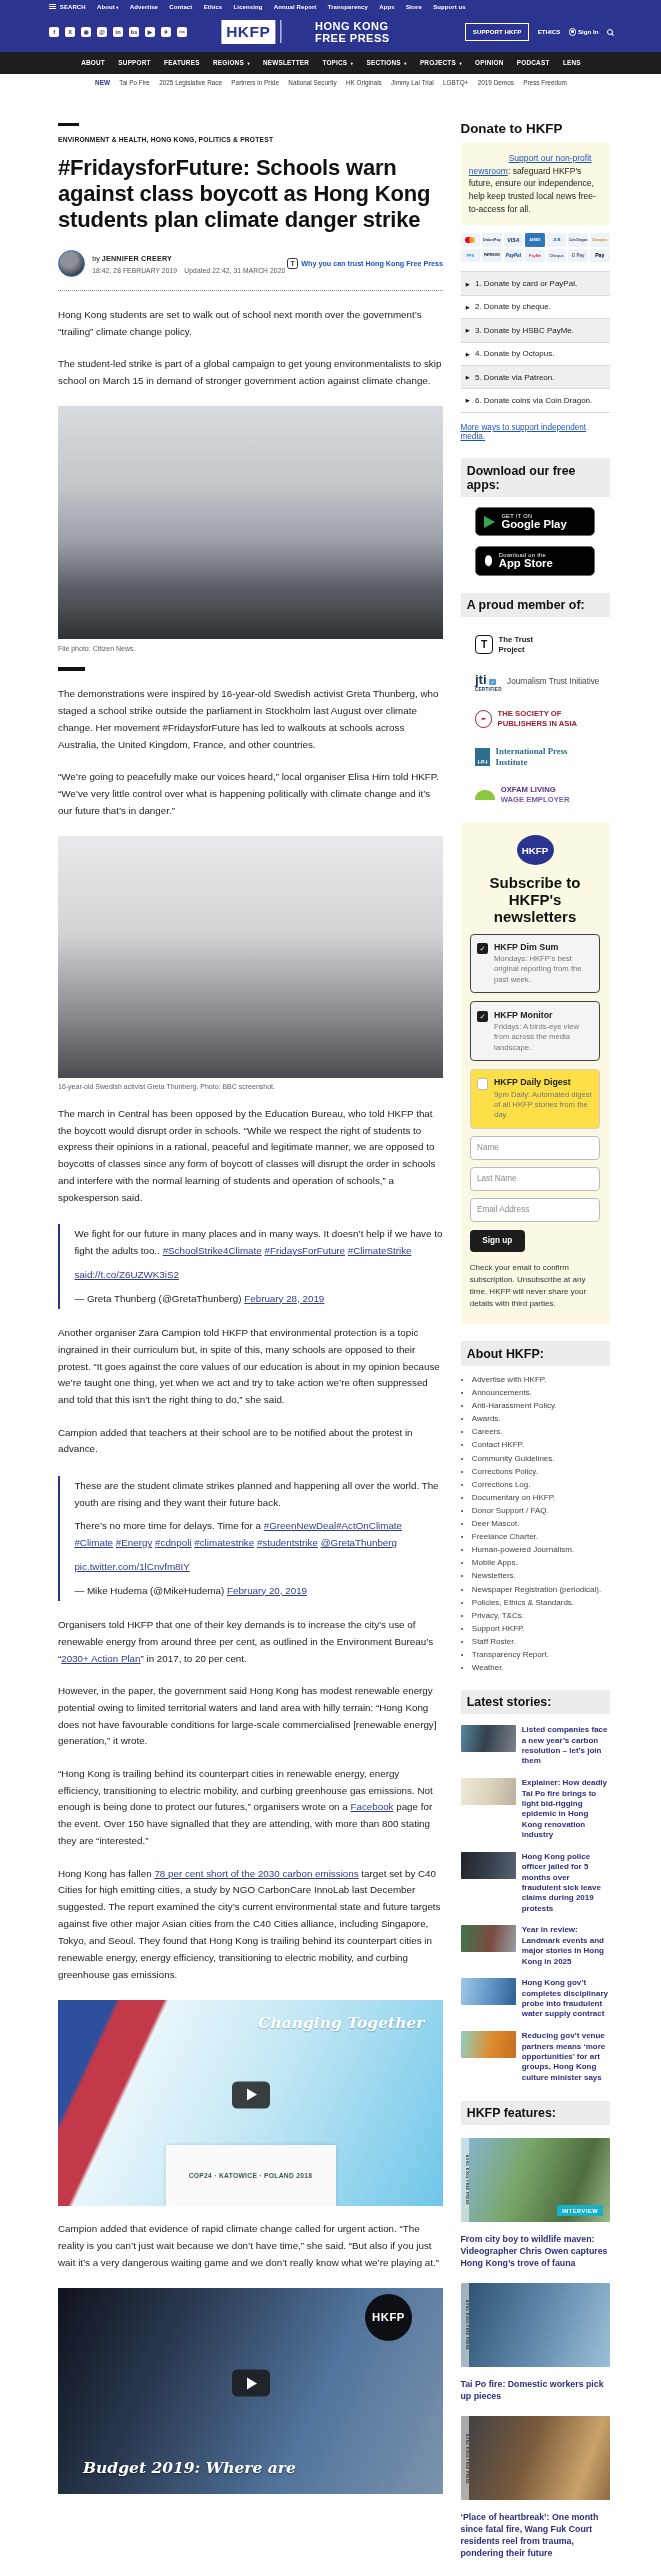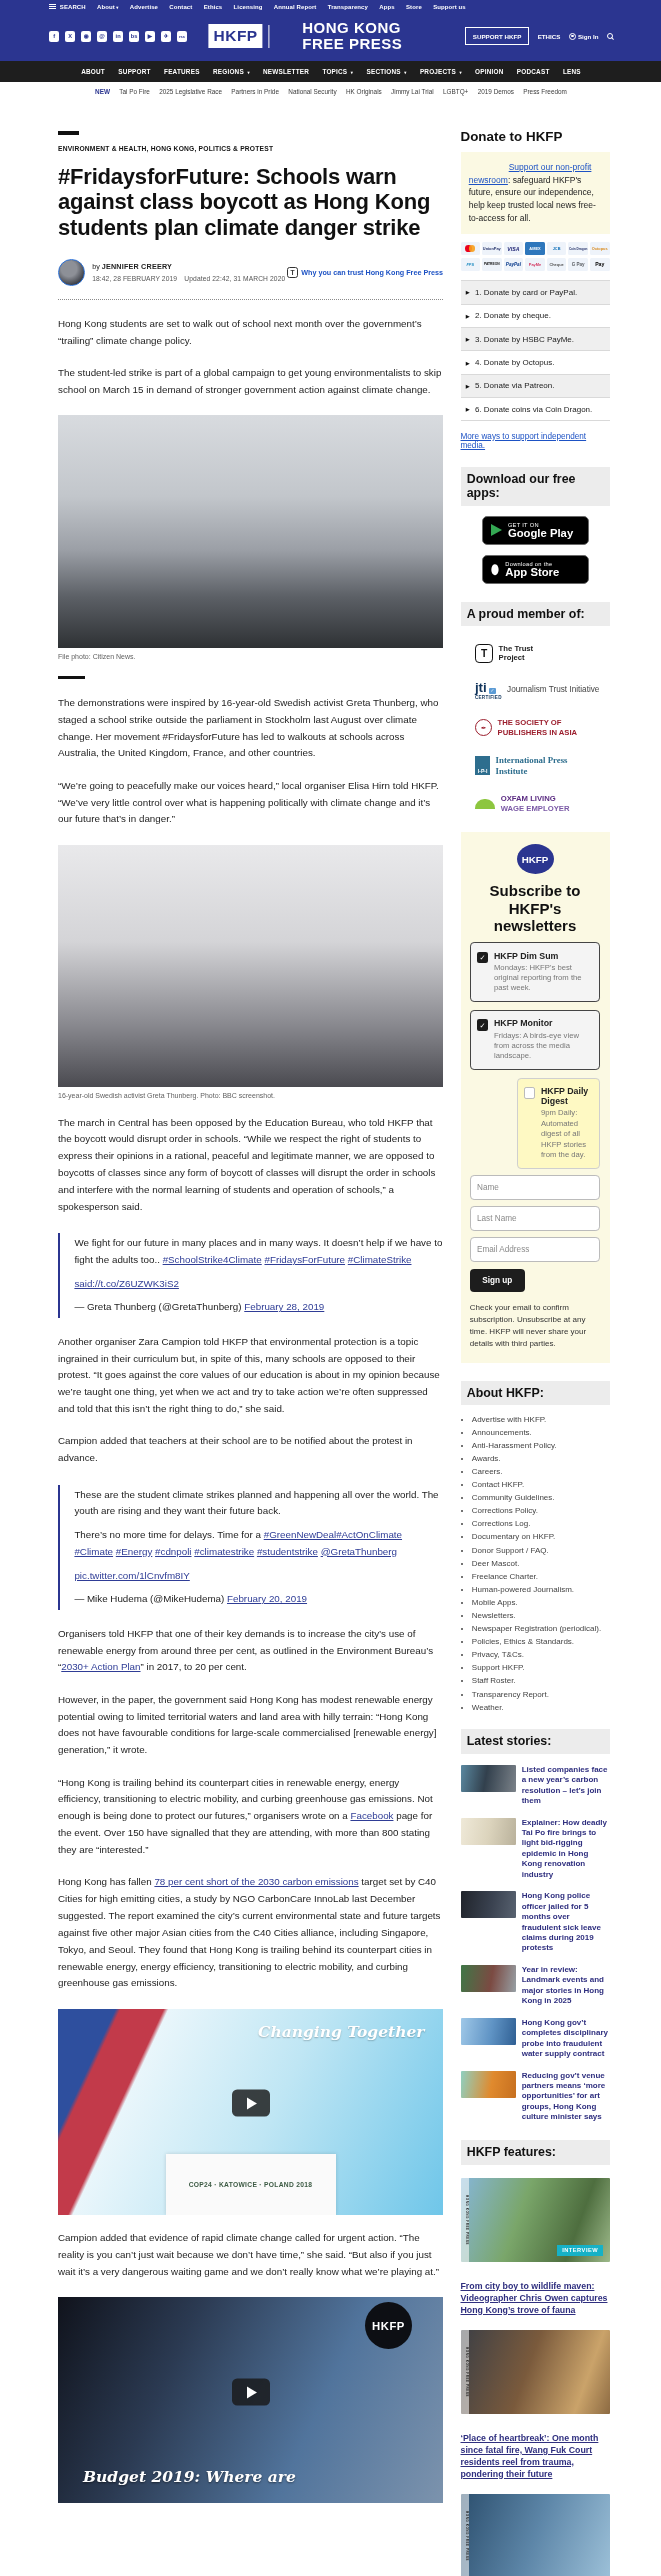--- a/index.html
+++ b/index.html
@@ -13,21 +13,21 @@
   .burger { display:inline-flex; flex-direction:column; gap:1px; margin-right:-7.2px; cursor:pointer; }
   .burger span { width:6.7px; height:1px; background:#fff; display:block; }
   .chev { font-size:4.1px; margin-left:1.5px; }
   .topbar-row2 { display:flex; align-items:center; padding:7.2px 49px 8.2px 49px; }
   .socials { display:flex; gap:5.7px; align-items:center; }
   .soc { width:10.3px; height:10.3px; border-radius:2.1px; background:#fff; color:#2b3590; font-size:5.7px; font-weight:700; display:flex; align-items:center; justify-content:center; cursor:pointer; }
   .masthead { display:flex; align-items:center; gap:5.2px; margin:0 auto; transform:translateX(-20.6px); cursor:pointer; }
   .logo-box { background:#fff; padding:3.1px 5.2px; }
   .logo-box span { color:#2b3590; font-size:15.5px; font-weight:900; letter-spacing:0.5px; }
   .logo-sep { width:1px; height:23px; background:#fff; }
-  .logo-word { color:#fff; font-weight:900; font-size:15px; line-height:1.1; letter-spacing:0.5px;margin-left:28px; }
+  .logo-word { color:#fff; font-weight:900; font-size:11px; line-height:1.1; letter-spacing:0.5px;margin-left:28px; }
   .top-actions { display:flex; align-items:center; gap:8.2px; font-size:6.2px; font-weight:700; }
   .support-btn { border:0.5px solid #fff; padding:4.6px 7.2px; color:#fff; text-decoration:none; font-weight:800; }
   .top-actions a { color:#fff; text-decoration:none; }
   .user-ico { width:7.7px; height:7.7px; border:0.8px solid #fff; border-radius:50%; display:inline-block; position:relative; vertical-align:-1.5px; }
   .user-ico:after { content:""; position:absolute; left:1.6px; top:1.3px; width:2.6px; height:2.6px; border-radius:50%; background:#fff; }
   .mag { width:6.2px; height:6.2px; border:1px solid #fff; border-radius:50%; position:relative; display:inline-block; cursor:pointer; }
   .mag:after { content:""; position:absolute; width:3.1px; height:1px; background:#fff; transform:rotate(45deg); right:-2.6px; bottom:-1px; }
 
   
   .mainnav { background:#1e1e1e; display:flex; justify-content:center; gap:13.4px; padding:7.2px 0; }
@@ -87,21 +87,21 @@
   .mc { position:relative; width:10.3px; height:6.7px; }
   .mc i { position:absolute; width:6.7px; height:6.7px; border-radius:50%; top:0; }
   .mc i:first-child { left:0; background:#eb001b; }
   .mc i:last-child { right:0; background:#f79e1b; opacity:.9; }
   .accordion { margin-top:9.3px; }
   .acc-item { display:flex; align-items:center; gap:5.2px; padding:6.7px 5.2px; font-size:8px; color:#222; border-top:0.5px solid #d9d9d9; cursor:pointer; }
   .acc-item:nth-child(odd) { background:#efefef; }
   .acc-item:last-child { border-bottom:0.5px solid #d9d9d9; }
   .acc-arrow { font-size:5.2px; color:#111; }
   .more-ways { display:inline-block; margin-top:10.3px; font-size:8.2px; color:#1d52c4; text-decoration:underline; }
-  .badge-store { width:107px; margin:10.3px auto 0; background:#000; border:0.8px solid #6a6a6a; border-radius:5.2px; color:#fff; display:flex; align-items:center; gap:6.2px; padding:4.6px 8.2px; cursor:pointer; }
+  .badge-store { width:120px; margin:10.3px auto 0; background:#000; border:0.8px solid #6a6a6a; border-radius:5.2px; color:#fff; display:flex; align-items:center; gap:6.2px; padding:4.6px 8.2px; cursor:pointer; }
   .gp-tri { width:0; height:0; border-left:11.3px solid #34a853; border-top:6.7px solid transparent; border-bottom:6.7px solid transparent; filter:none; }
   .store-small { font-size:5.7px; letter-spacing:0.3px; }
   .store-big { font-size:11.3px; font-weight:700; line-height:1.05; }
   .apple-ico { font-size:13.4px; line-height:1; }
   .member-logo { display:flex; align-items:center; gap:5.2px; margin:17.5px 0 0 14.4px; }
   .member-label { font-size:7.7px; font-weight:800; color:#222; line-height:1.25; }
   .big-t { width:18.5px; height:18.5px; border:1.5px solid #111; border-radius:4.1px; display:flex; align-items:center; justify-content:center; font-size:10.3px; font-weight:900; color:#111; }
   .jti-big { color:#12355c; font-weight:900; font-size:13.4px; }
   .jti-sub { font-size:4.6px; font-weight:900; color:#12355c; letter-spacing:0.3px; }
   .sopa-big { width:17.5px; height:17.5px; border:1px solid #9c1f2e; border-radius:50%; color:#9c1f2e; font-size:6.2px; display:flex; align-items:center; justify-content:center; }
@@ -109,21 +109,21 @@
   .ipi-big { width:15.5px; height:18.5px; background:#2e6e8e; color:#fff; font-size:5.2px; display:flex; align-items:flex-end; justify-content:center; padding-bottom:1px; font-weight:800; }
   .member-label.ipi { color:#2e6e8e; font-family:"Liberation Serif", serif; font-size:8.8px; }
   .oxfam-big { width:20.6px; height:10.3px; background:#8dc63f; border-radius:9.3px 9.3px 0 0; }
   .member-label.oxfam { color:#5c2d83; }
   .member-label .ox2 { color:#7b5aa6; font-weight:700; }
 
   .nl-box { margin-top:18.5px; background:#fbf9e3; padding:12.4px 9.3px 13.4px; }
   .nl-logo { width:37px; height:30px; border-radius:50%; background:#2b3590; color:#fff; font-weight:900; font-size:9.8px; display:flex; align-items:center; justify-content:center; margin:0 auto; }
   .nl-title { text-align:center; font-size:15px; font-weight:900; color:#111; line-height:1.15; margin-top:8.2px; }
   .nl-card { background:#f4f4f4; border:0.8px solid #444; border-radius:4.1px; padding:7.2px 6.2px; margin-top:8.2px; display:flex; gap:5.7px; }
-  .nl-card.light { background:#fef9c3; border:0.5px solid #cfcfcf;margin-left:47px; }
+  .nl-card.light { background:#fde047; border:0.5px solid #cfcfcf; }
   .cb { width:11.3px; height:11.3px; border-radius:2.1px; flex:none; margin-top:1px; }
   .cb.checked { background:#1d1d1d; color:#fff; display:flex; align-items:center; justify-content:center; font-size:7.2px; }
   .cb.empty { background:#fff; border:0.8px solid #bbb; }
   .nl-card-title { font-size:8.8px; font-weight:800; color:#222; }
   .nl-card-sub { font-size:7.7px; color:#777; line-height:1.35; margin-top:2.1px; }
   .nl-input { width:100%; margin-top:6.7px; padding:6.7px 6.2px; font-size:8.2px; border:0.5px solid #bbb; border-radius:4.1px; background:#fff; color:#333; font-family:inherit; }
   .nl-input::placeholder { color:#8a8a8a; }
   .signup { margin-top:7.7px; background:#1d1d1d; color:#fff; font-size:8.2px; font-weight:700; border:none; border-radius:4.1px; padding:6.7px 12.4px; cursor:pointer; font-family:inherit; }
   .nl-note { margin-top:10.3px; font-size:8px; line-height:1.5; color:#333; }
 
@@ -141,21 +141,21 @@
   .th5 { background:linear-gradient(100deg,#9fc8e8 0%,#5f93c4 55%,#2f5f93 100%); }
   .th6 { background:linear-gradient(100deg,#8fd0c0 0%,#e08a2e 55%,#c66f1f 100%); }
 
   .feature { margin-top:13.4px; cursor:pointer; }
   .feat-img { width:149px; height:84px; position:relative; border-radius:1px; }
   .fi1 { background:linear-gradient(110deg,#86b6d8 0%,#7aa66a 40%,#4e6e3f 75%,#9db98a 100%); }
   .fi2 { background:linear-gradient(110deg,#3c3f45 0%,#7a5a3c 45%,#caa36a 80%,#8c6a42 100%); }
   .fi3 { background:linear-gradient(110deg,#2c4f6e 0%,#5d86a8 50%,#9cc0d8 100%); }
   .feat-strip { position:absolute; left:0; top:0; bottom:0; width:8.2px; background:rgba(255,255,255,.55); color:#1e1e1e; font-size:3.1px; font-weight:800; writing-mode:vertical-rl; text-align:center; letter-spacing:0.5px; }
   .feat-badge { position:absolute; right:6.2px; bottom:6.2px; background:#16b1c6; color:#fff; font-size:5.7px; font-weight:800; letter-spacing:0.5px; padding:2.6px 5.2px; }
-  .feat-title { margin-top:19px; font-size:8.8px; font-weight:700; color:#2f2f7f; line-height:1.35;text-decoration:underline; }
+  .feat-title { margin-top:12px; font-size:8.8px; font-weight:700; color:#2f2f7f; line-height:1.35; }
 </style>
 </head>
 <body>
 
 <div class="page">
 
   <header class="topbar">
     <div class="topbar-row1">
       <span class="burger">
           <span></span>
@@ -486,28 +486,28 @@
 
       <div class="sb-band">HKFP features:</div>
       <div class="feature">
         <div class="feat-img fi1">
           <span class="feat-strip">HONG KONG FREE PRESS</span>
           <span class="feat-badge">INTERVIEW</span>
         </div>
         <div class="feat-title">From city boy to wildlife maven: Videographer Chris Owen captures Hong Kong’s trove of fauna</div>
       </div>
       <div class="feature">
+        <div class="feat-img fi3">
+          <span class="feat-strip">HONG KONG FREE PRESS</span>
+        </div>
+        <div class="feat-title">Tai Po fire: Domestic workers pick up pieces</div>
+      </div>
+      <div class="feature">
         <div class="feat-img fi2">
           <span class="feat-strip">HONG KONG FREE PRESS</span>
         </div>
         <div class="feat-title">‘Place of heartbreak’: One month since fatal fire, Wang Fuk Court residents reel from trauma, pondering their future</div>
       </div>
-      <div class="feature">
-        <div class="feat-img fi3">
-          <span class="feat-strip">HONG KONG FREE PRESS</span>
-        </div>
-        <div class="feat-title">Tai Po fire: Domestic workers pick up pieces</div>
-      </div>
     </aside>
   </div>
 
 </div>
 
 
 </body></html>

